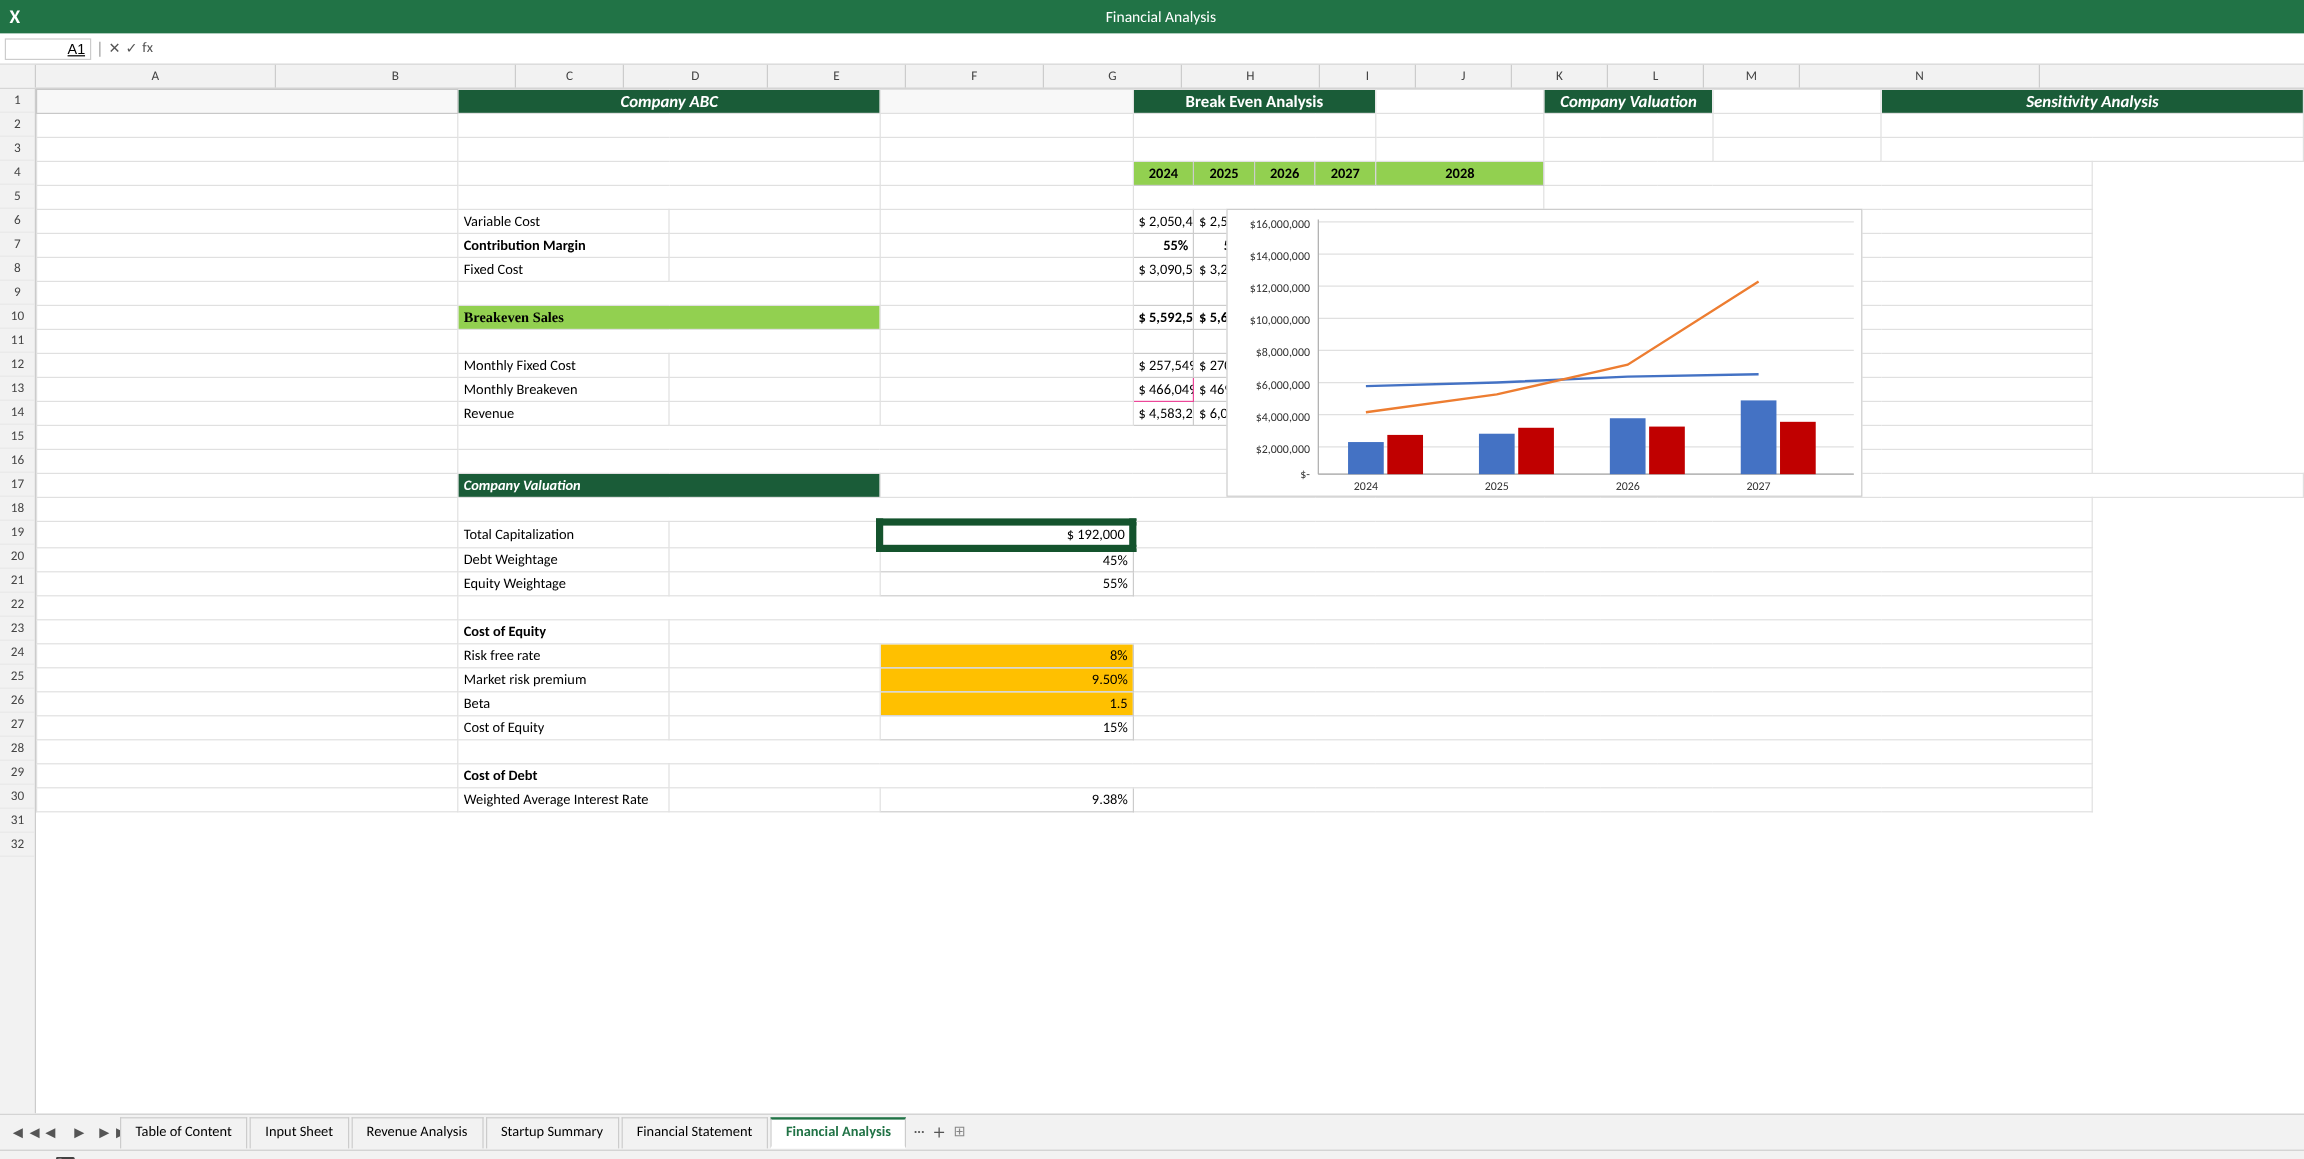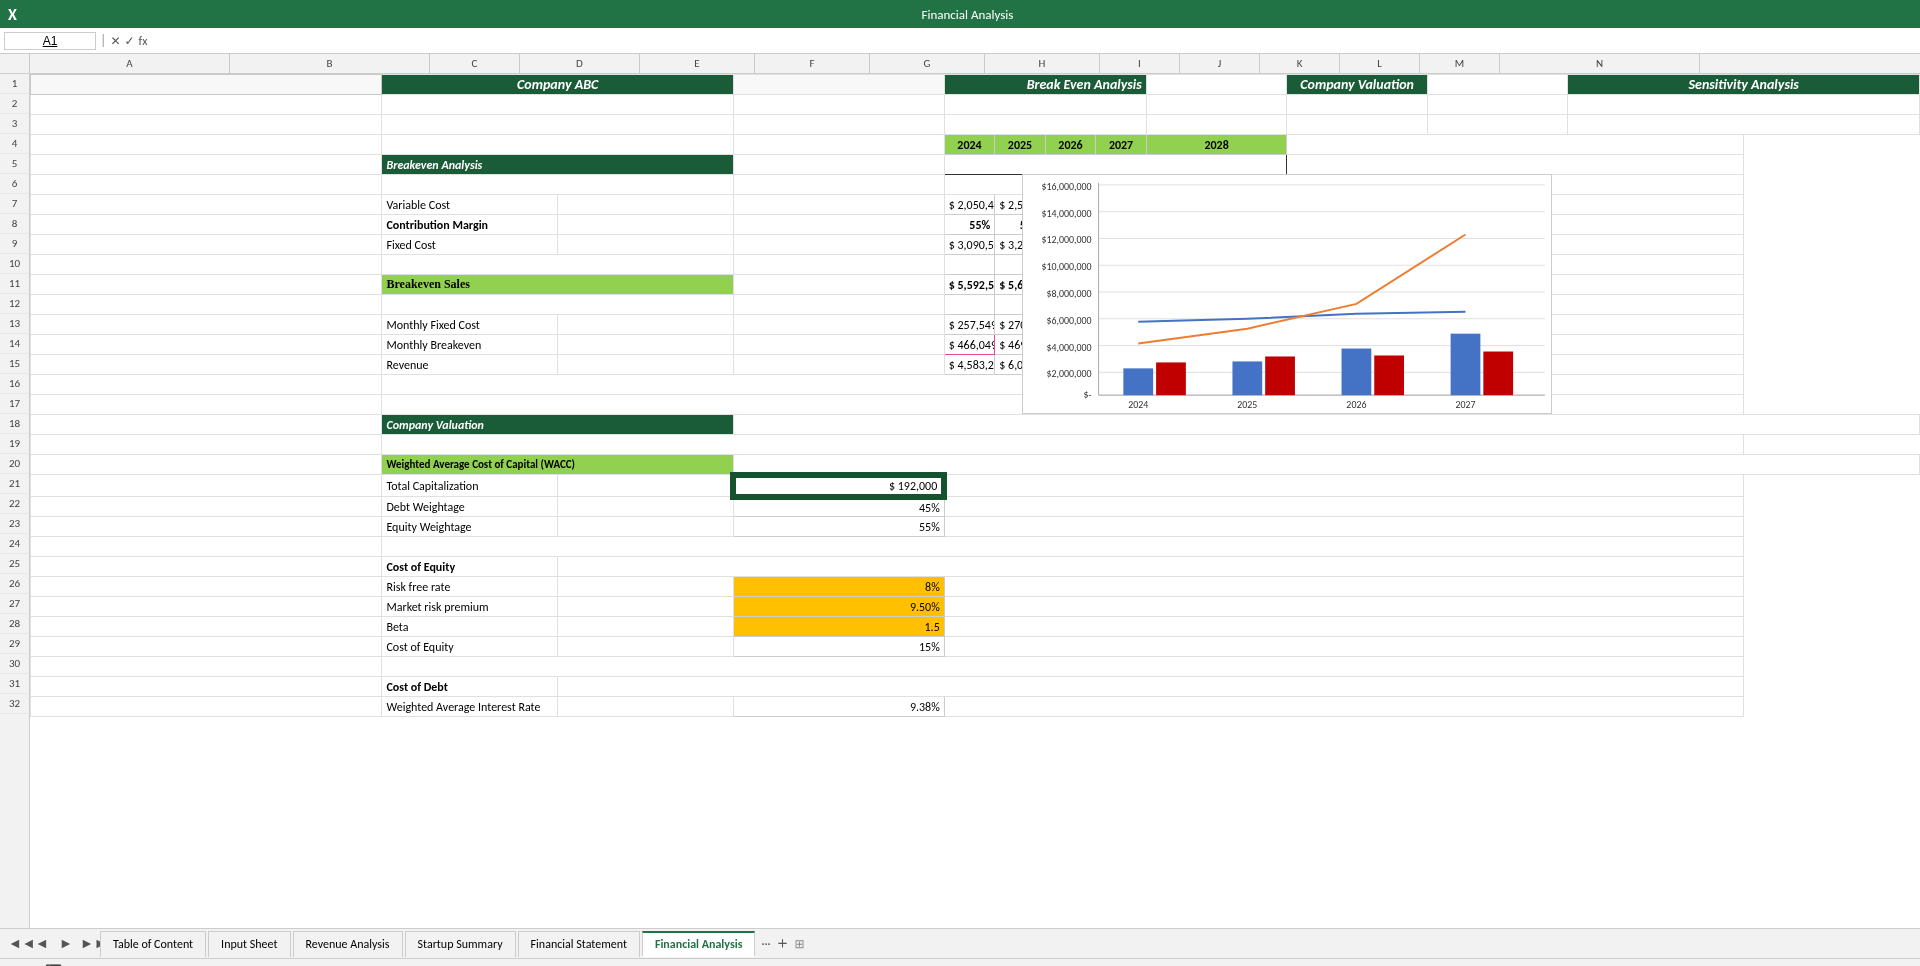--- a/index.html
+++ b/index.html
@@ -22,25 +22,25 @@
     #formula-bar {
       display: flex;
       align-items: center;
       height: 26px;
       border-bottom: 1px solid #ccc;
       background: #fff;
       padding: 0 4px;
       gap: 4px;
     }
     #cell-ref {
-      width: 92px;
+      width: 72px;
       border: 1px solid #ccc;
       font-size: 12px;
       padding: 1px 4px;
-      text-align: center;
+      text-align: right;
       text-decoration: underline;
     }
     #formula-bar .sep { color: #999; font-size: 14px; }
     #formula-icons { display: flex; gap: 4px; color: #555; }
     #formula-icons span { cursor: pointer; font-size: 12px; }
     #formula-input { flex: 1; border: none; outline: none; font-size: 12px; padding: 0 4px; }
 
     
     #spreadsheet {
       display: flex;
@@ -255,21 +255,21 @@
 
     <div id="grid-content">
       <div style="position:relative; width:100%; height:100%;">
         <table class="ss-table">
 
           <tbody>
               <tr>
             <td style="width:200px; background:#f8f8f8; border:1px solid #c8c8c8;"></td>
             <td style="width:200px; background:#1a5c38; color:white; font-style:italic; font-weight:bold; text-align:center; font-size:14px;" colspan="2">Company ABC</td>
             <td style="width:120px; background:#f8f8f8; border:1px solid #e0e0e0;"></td>
-            <td style="width:115px; background:#1a5c38; color:white; font-style:italic; font-weight:bold; text-align:right; font-size:14px;" colspan="4">Break Even Analysis</td>
+            <td style="width:115px; background:#1a5c38; color:white; font-weight:bold; text-align:center; font-size:14px;" colspan="4">Break Even Analysis</td>
             <td style="width:80px;"></td>
             <td style="width:80px; background:#1a5c38; color:white; font-style:italic; font-weight:bold; text-align:center; font-size:14px;" colspan="3">Company Valuation</td>
             <td style="width:80px;"></td>
             <td style="width:200px; background:#1a5c38; color:white; font-style:italic; font-weight:bold; text-align:center; font-size:14px;" colspan="2">Sensitivity Analysis</td>
           </tr>
 
           <tr>
             <td style="width:200px;"></td>
             <td colspan="2"></td>
             <td></td>
@@ -296,27 +296,20 @@
             <td colspan="2"></td>
             <td></td>
             <td style="background:#92d050; text-align:center; font-weight:bold; border:1px solid #ccc;">2024</td>
             <td style="background:#92d050; text-align:center; font-weight:bold; border:1px solid #ccc;">2025</td>
             <td style="background:#92d050; text-align:center; font-weight:bold; border:1px solid #ccc;">2026</td>
             <td style="background:#92d050; text-align:center; font-weight:bold; border:1px solid #ccc;">2027</td>
             <td style="background:#92d050; text-align:center; font-weight:bold; border:1px solid #ccc;">2028</td>
             <td colspan="5"></td>
           </tr>
 
-          <tr>
-            <td></td>
-            <td style="background:#1a5c38; color:white; font-style:italic; font-weight:bold; font-size:12px;" colspan="2">Breakeven Analysis</td>
-            <td></td>
-            <td colspan="5" style="border:1px solid #333;"></td>
-            <td colspan="5"></td>
-          </tr>
 
           <tr>
             <td></td>
                 <td colspan="2"></td>
                 <td></td>
                 <td colspan="5"></td>
                 <td colspan="5"></td>
           </tr>
 
           <tr>
@@ -447,25 +440,20 @@
             <td></td>
             <td style="background:#1a5c38; color:white; font-style:italic; font-weight:bold; font-size:12px;" colspan="2">Company Valuation</td>
             <td colspan="12"></td>
           </tr>
 
           <tr>
                 <td></td>
                 <td colspan="13"></td>
               </tr>
 
-          <tr>
-            <td></td>
-            <td style="background:#92d050; font-weight:bold; font-size:11px;" colspan="2">Weighted Average Cost of Capital (WACC)</td>
-            <td colspan="12"></td>
-          </tr>
 
           <tr>
             <td></td>
             <td>Total Capitalization</td>
             <td></td>
             <td style="text-align:right; border:6px solid #14532d;">$ 192,000</td>
             <td colspan="10"></td>
           </tr>
 
           <tr>

